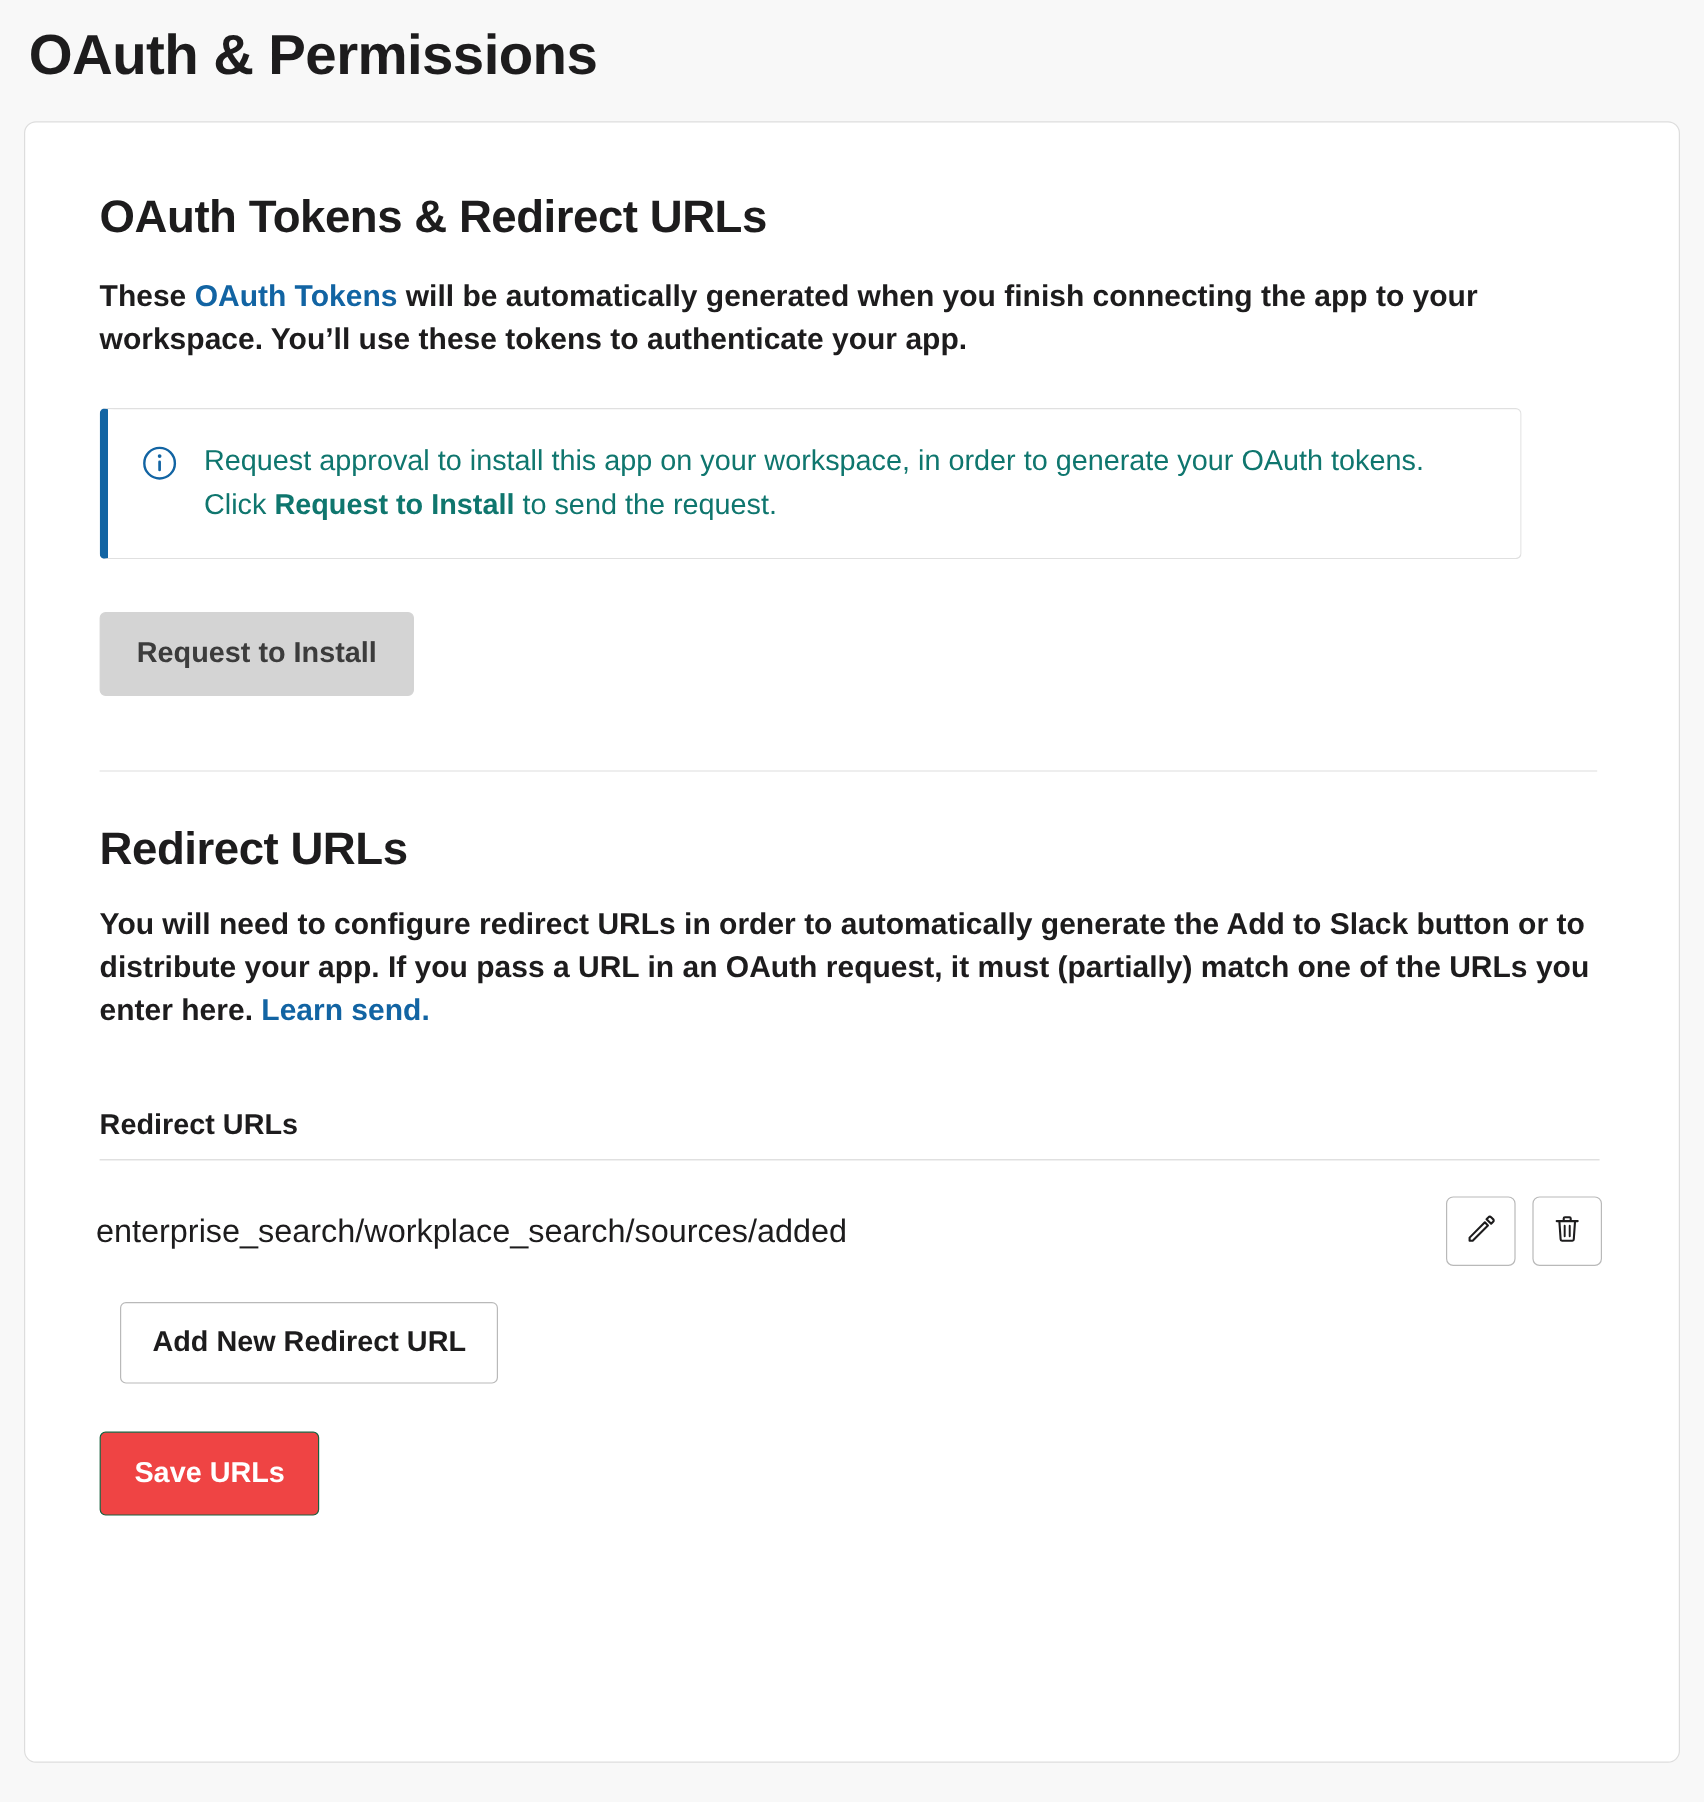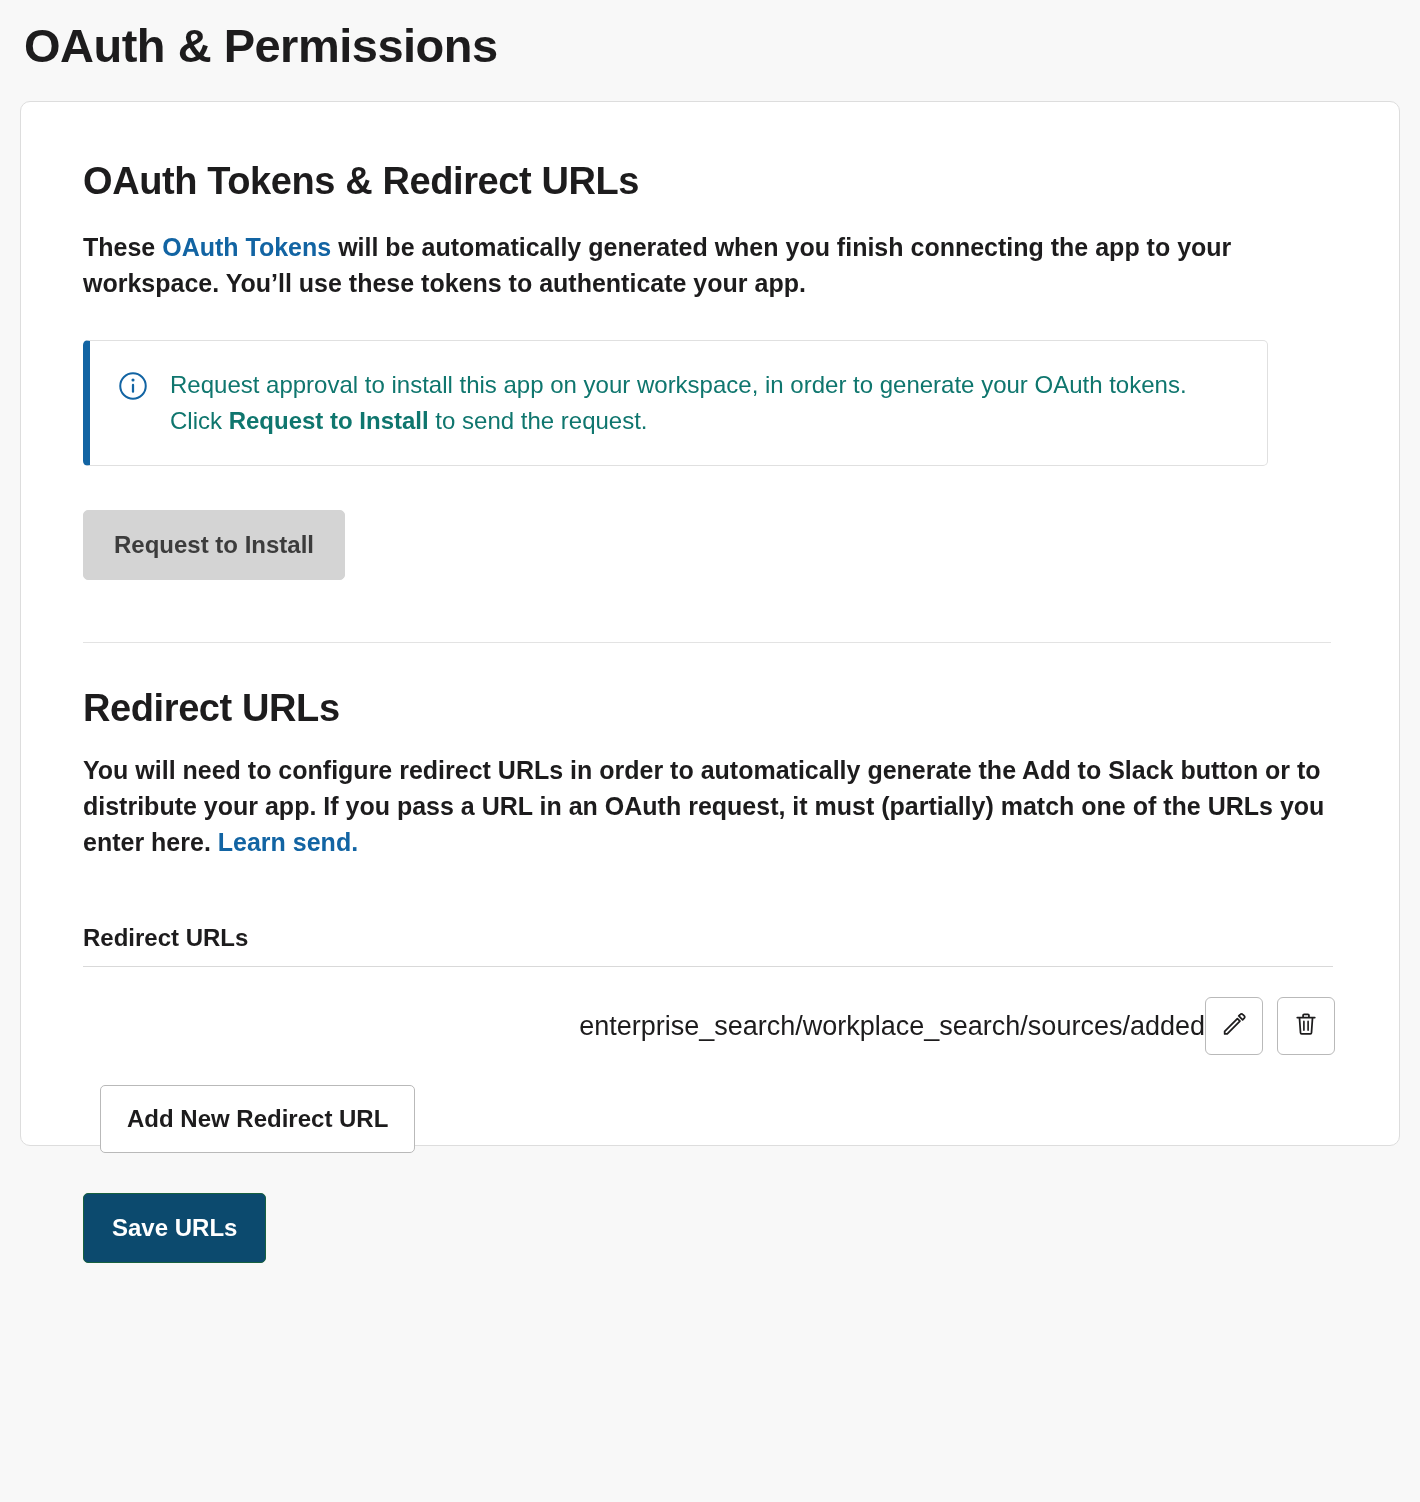--- a/index.html
+++ b/index.html
@@ -24,21 +24,21 @@
     letter-spacing: -0.5px;
     margin: 0 0 28px 4px;
     color: #1d1c1d;
   }
   .card {
     background: #ffffff;
     border: 1px solid #dddddd;
     border-radius: 10px;
     box-sizing: border-box;
     width: 1380px;
-    height: 1045px;
+    height: 1368px;
     padding: 58px 55px 0 62px;
   }
   .section-title {
     font-size: 38px;
     font-weight: 700;
     letter-spacing: -0.4px;
     margin: 0 0 26px 0;
     color: #1d1c1d;
   }
   .body-text {
@@ -114,23 +114,24 @@
   }
   .rule {
     border: none;
     border-top: 1px solid #d9d9d9;
     width: 1250px;
     margin: 0;
   }
   .url-row {
     display: flex;
     align-items: center;
-    justify-content: flex-end;
+    justify-content: space-between;
     width: 1252px;
     padding: 30px 0 26px 0;
+    gap: 34px;
   }
   .url-text {
     font-size: 27px;
     color: #1d1c1d;
     white-space: nowrap;
     overflow: hidden;
     margin-left: -3px;
   }
   .icon-group {
     display: flex;
@@ -152,21 +153,21 @@
   .btn-outline {
     background: #ffffff;
     border: 1px solid #b9b9b9;
     color: #1d1c1d;
     font-size: 24px;
     padding: 19px 26px;
     margin-top: 4px;
     margin-left: 17px;
   }
   .btn-green {
-    background: #0c4a6e;
+    background: #ef4444;
     border: 1px solid #18613f;
     color: #ffffff;
     font-size: 24px;
     padding: 20px 28px;
     margin-top: 40px;
   }
 </style>
 </head>
 <body>
 

